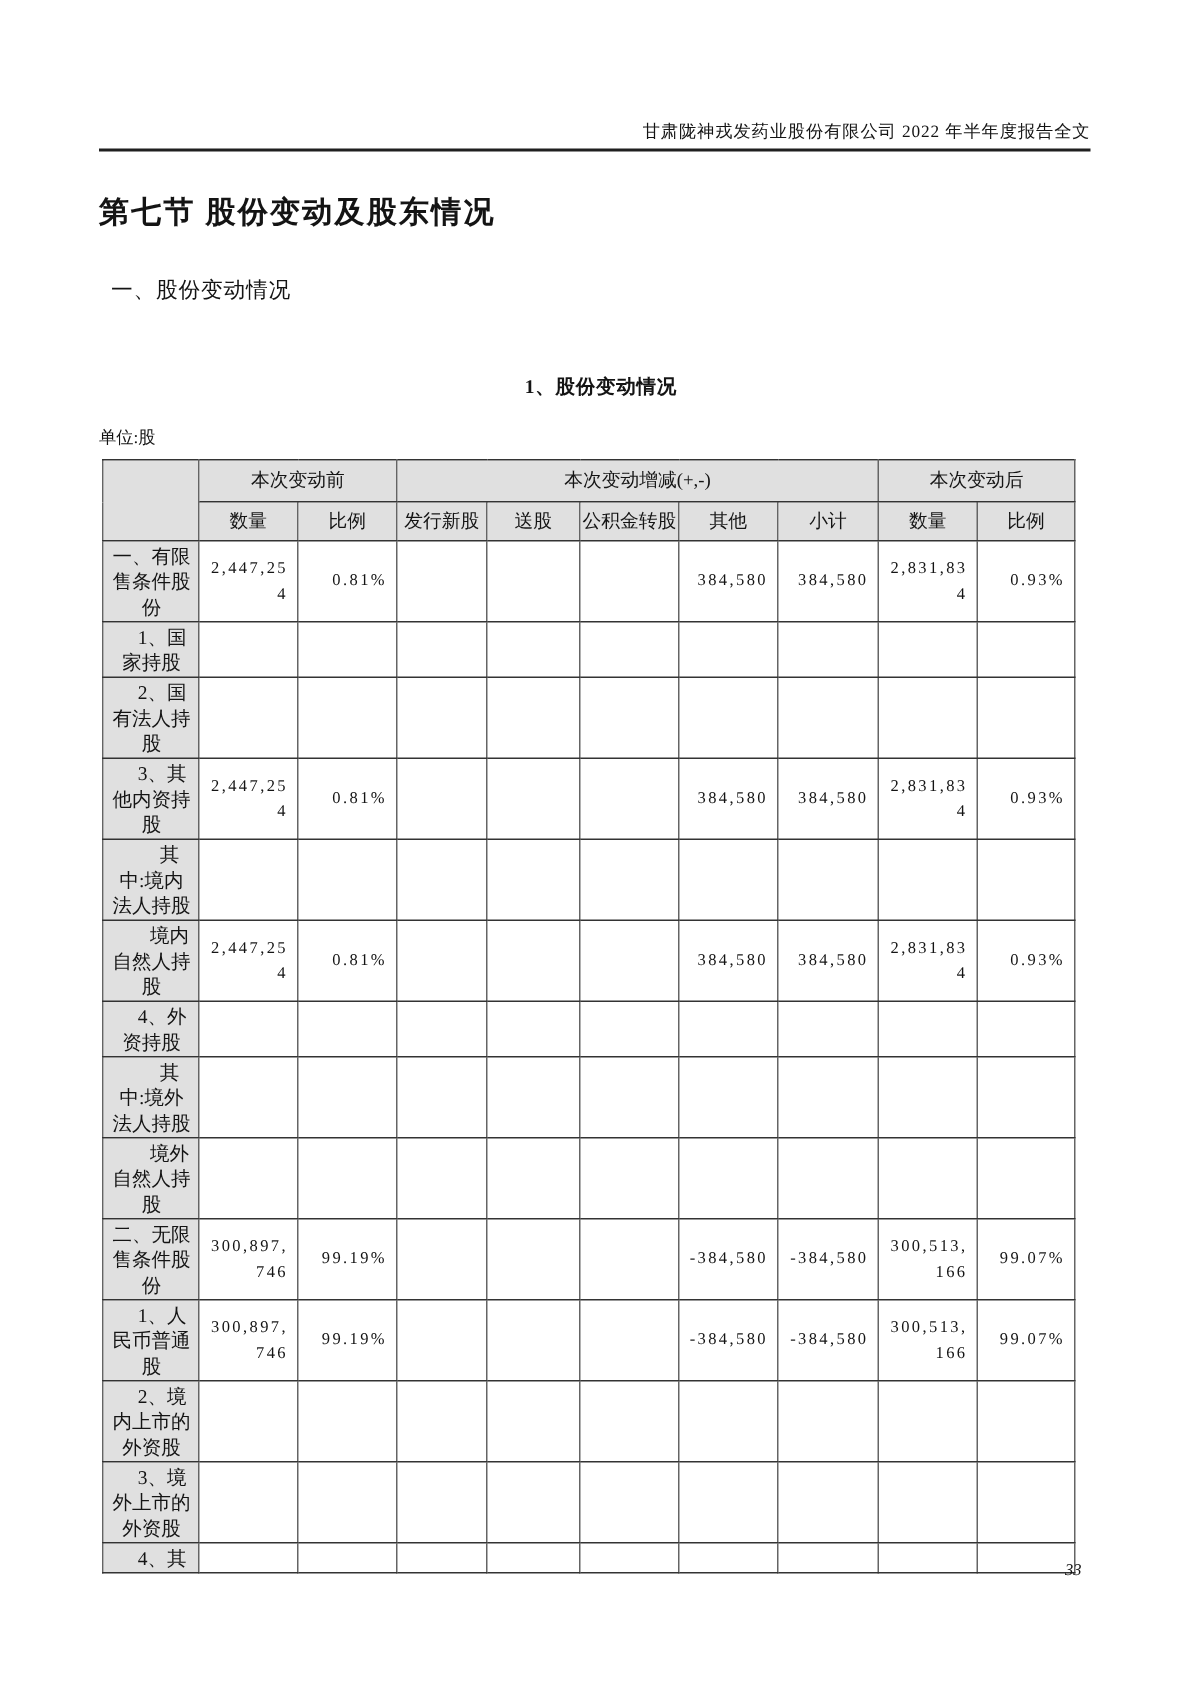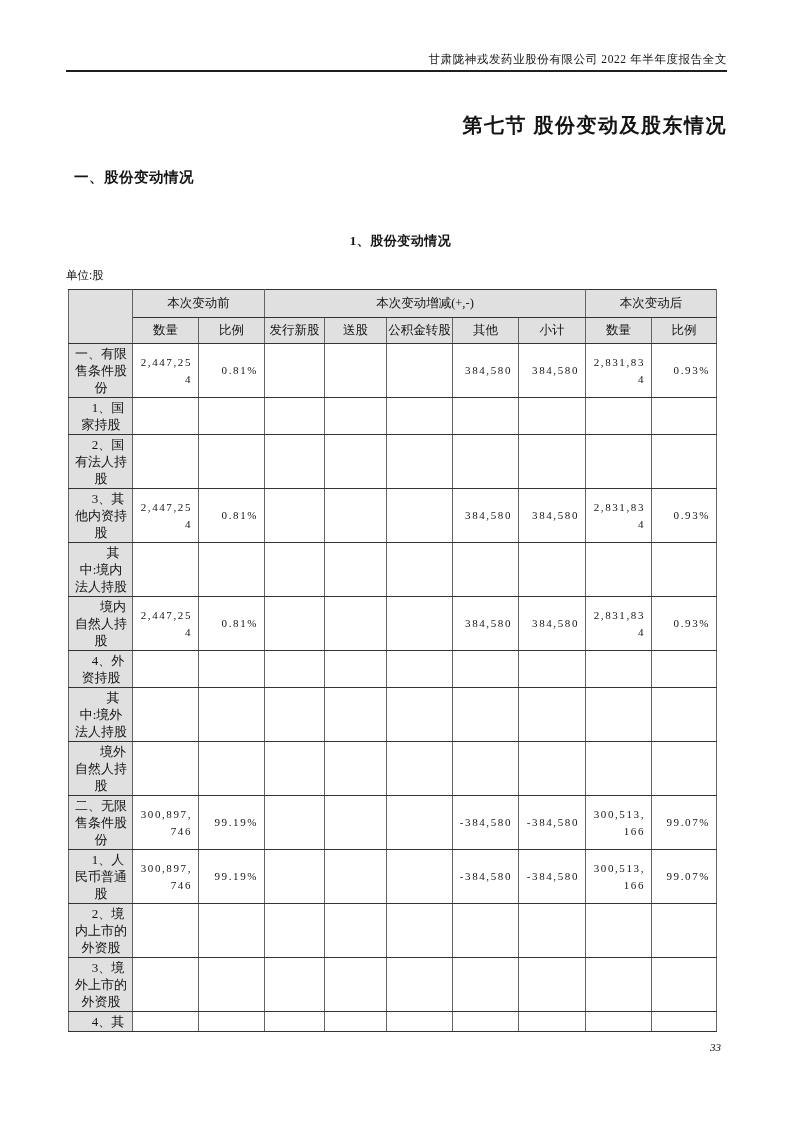--- a/index.html
+++ b/index.html
@@ -7,32 +7,32 @@
     --h-border:#333333;
     --v-border:#646464;
     --ink:#141414;
   }
   html,body{margin:0;padding:0;}
   body{
     width:793px;height:1122px;background:#ffffff;color:var(--ink);
     font-family:"Liberation Serif","DejaVu Serif",serif;
     position:relative;overflow:hidden;
   }
-  .content{padding:51px 66px 0 66px;}
+  .content{padding:80px 66px 0 66px;}
   .doc-header{
     text-align:right;font-size:11.5px;letter-spacing:0.6px;
     padding-bottom:3px;line-height:16px;
   }
   .header-rule{border-bottom:2.4px solid #1f1f1f;height:0;}
   .chapter-title{
-    text-align:right;font-size:20px;font-weight:bold;
-    margin:40px 0 0 0;line-height:26px;letter-spacing:1.5px;
+    text-align:left;font-size:20px;font-weight:bold;
+    margin:28px 0 0 0;line-height:26px;letter-spacing:1.5px;
   }
   .section-heading{
-    font-size:14.5px;font-weight:bold;margin:30px 0 0 8px;line-height:18px;letter-spacing:0.5px;
+    font-size:14.5px;font-weight:normal;margin:30px 0 0 8px;line-height:18px;letter-spacing:0.5px;
   }
   .subsection-heading{
     font-size:13px;font-weight:bold;margin:46px 0 0 8px;line-height:17px;letter-spacing:0.5px;text-align:center;
   }
   .unit-label{
     text-align:left;font-size:11.5px;margin:19px 13px 6px 0;line-height:15px;
   }
   table.share-table{
     border-collapse:collapse;table-layout:fixed;margin-left:2px;
   }

